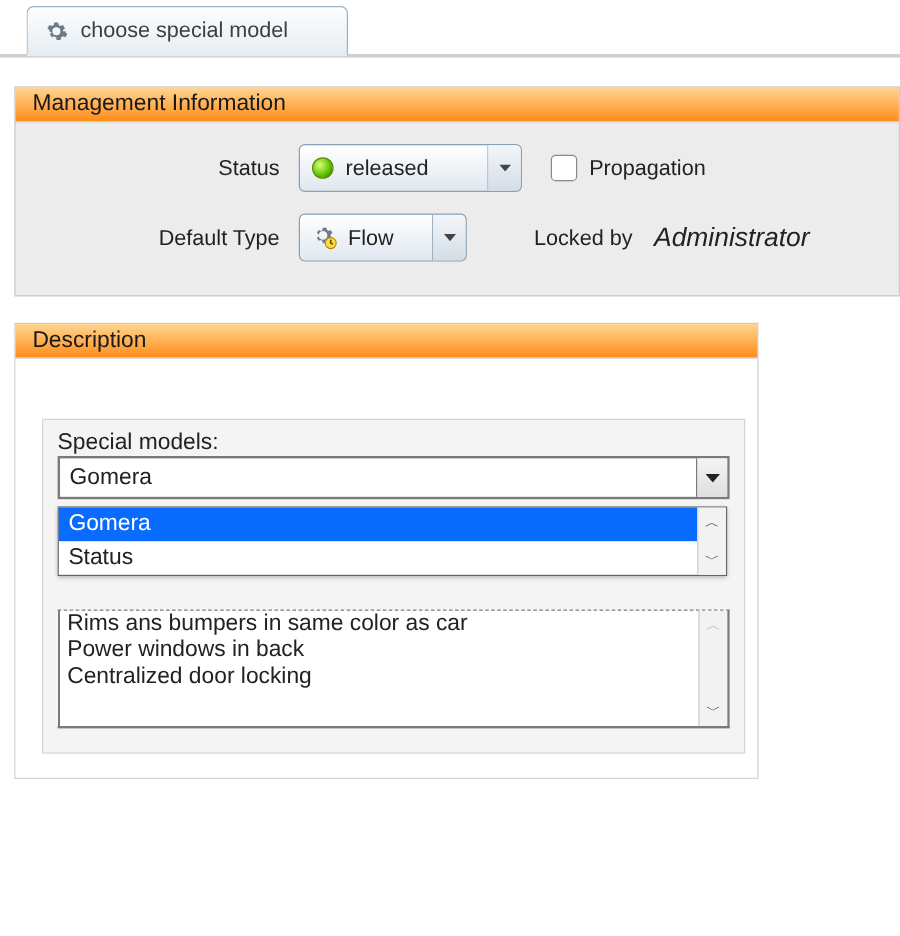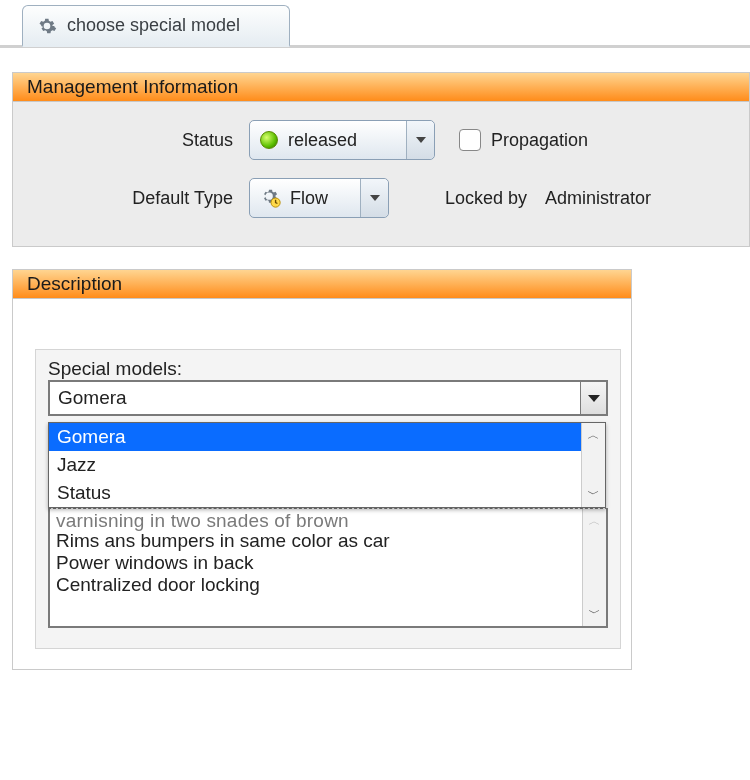--- a/index.html
+++ b/index.html
@@ -102,21 +102,21 @@
 
   .chk {
     width: 22px; height: 22px;
     border: 1px solid #888;
     border-radius: 4px;
     background: #fff;
     margin: 0 10px 0 24px;
   }
 
   .lockedby-lbl { font-size: 18px; margin-left: 56px; }
-  .lockedby-val { font-size: 18px; margin-left: 18px; }
+  .lockedby-val { font-size: 22px; margin-left: 18px; font-style: italic; }
 
   
   .desc-panel {
     margin: 22px 0 0 12px;
     border: 1px solid #cacaca;
     width: 620px;
     background: #fff;
   }
   .desc-body {
     padding: 20px 0 20px 22px;
@@ -279,31 +279,29 @@
         <span class="combo-btn">
           <svg width="12" height="7" viewBox="0 0 12 7">
               <path d="M0 0l6 7 6-7z" fill="#222"></path>
             </svg>
         </span>
       </div>
 
       <div class="combo-dropdown">
         <div class="combo-listcol">
           <div class="combo-item sel">Gomera</div>
-          <div class="combo-item">Jazz</div>
           <div class="combo-item">Status</div>
         </div>
         <div class="combo-scroll">
           <span class="caret">︿</span>
           <span class="caret">﹀</span>
         </div>
       </div>
 
       <div class="features-list">
-        <div class="partial">varnisning in two snades of brown</div>
         <div>Rims ans bumpers in same color as car</div>
         <div>Power windows in back</div>
         <div>Centralized door locking</div>
         <div class="features-scroll">
           <span class="caret" style="color:#bbb;">︿</span>
           <span class="caret">﹀</span>
         </div>
       </div>
 
     </div>

